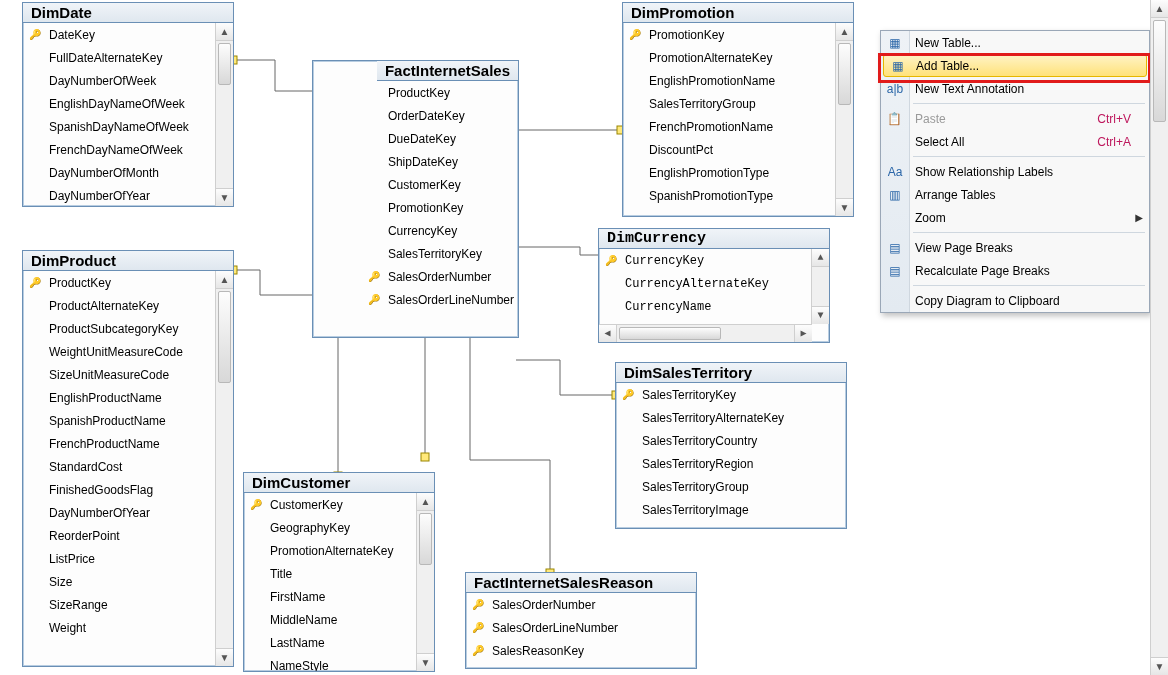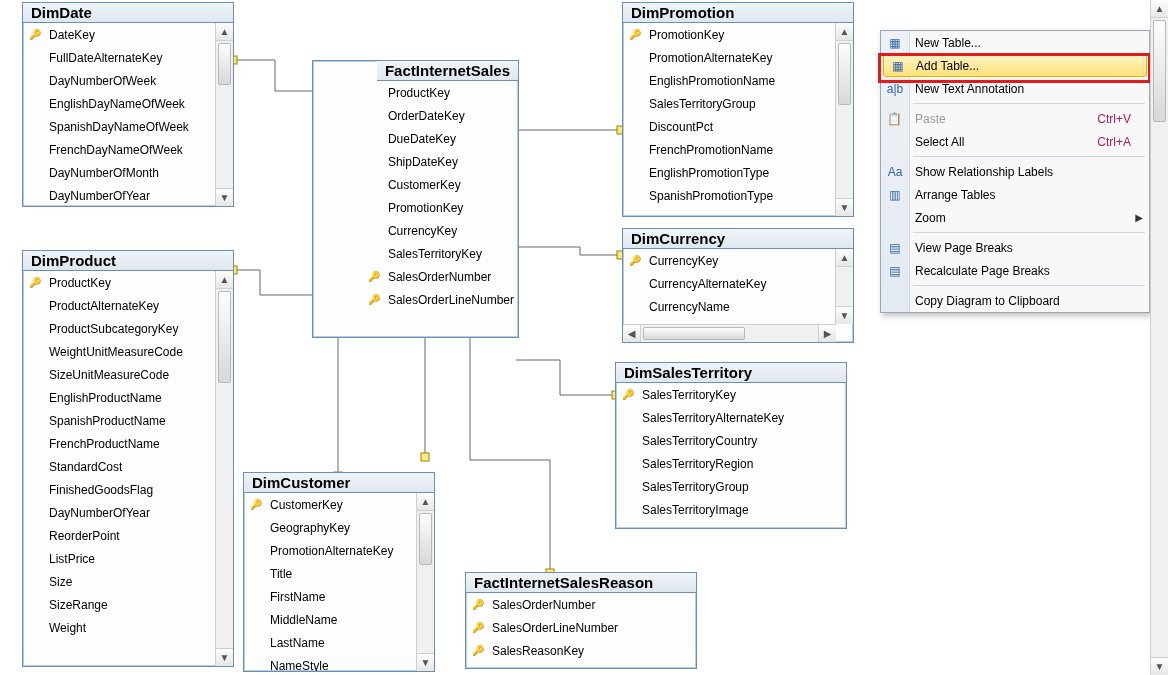--- a/index.html
+++ b/index.html
@@ -433,45 +433,45 @@
           <div class="row">
             <span class="keycell" style="font-size: 10px;"></span>
             <span>EnglishPromotionName</span>
           </div>
           <div class="row">
             <span class="keycell" style="font-size: 10px;"></span>
             <span>SalesTerritoryGroup</span>
           </div>
           <div class="row">
             <span class="keycell" style="font-size: 10px;"></span>
+            <span>FrenchPromotionName</span>
+          </div>
+          <div class="row">
+            <span class="keycell" style="font-size: 10px;"></span>
             <span>DiscountPct</span>
-          </div>
-          <div class="row">
-            <span class="keycell" style="font-size: 10px;"></span>
-            <span>FrenchPromotionName</span>
           </div>
           <div class="row">
             <span class="keycell" style="font-size: 10px;"></span>
             <span>EnglishPromotionType</span>
           </div>
           <div class="row">
             <span class="keycell" style="font-size: 10px;"></span>
             <span>SpanishPromotionType</span>
           </div>
         </div>
       <div class="scrollbar-v">
         <div class="arrow">▲</div>
         <div class="thumb" style="height:60px"></div>
         <div class="track"></div>
         <div class="arrow bottom">▼</div>
       </div>
     </div>
   </div>
 
-  <div class="tbl" style="left:622px; top:228px; width:230px; height:113px;">
+  <div class="tbl" style="left:598px; top:228px; width:230px; height:113px;font-family:Liberation Mono, monospace;">
     <div class="title">DimCurrency</div>
     <div style="display:flex;flex-direction:column;flex:1;overflow:hidden">
       <div class="body">
         <div class="cols">
             <div class="row">
               <span class="keycell pk" style="font-size: 10px;">🔑</span>
               <span>CurrencyKey</span>
             </div>
             <div class="row">
               <span class="keycell" style="font-size: 10px;"></span>

